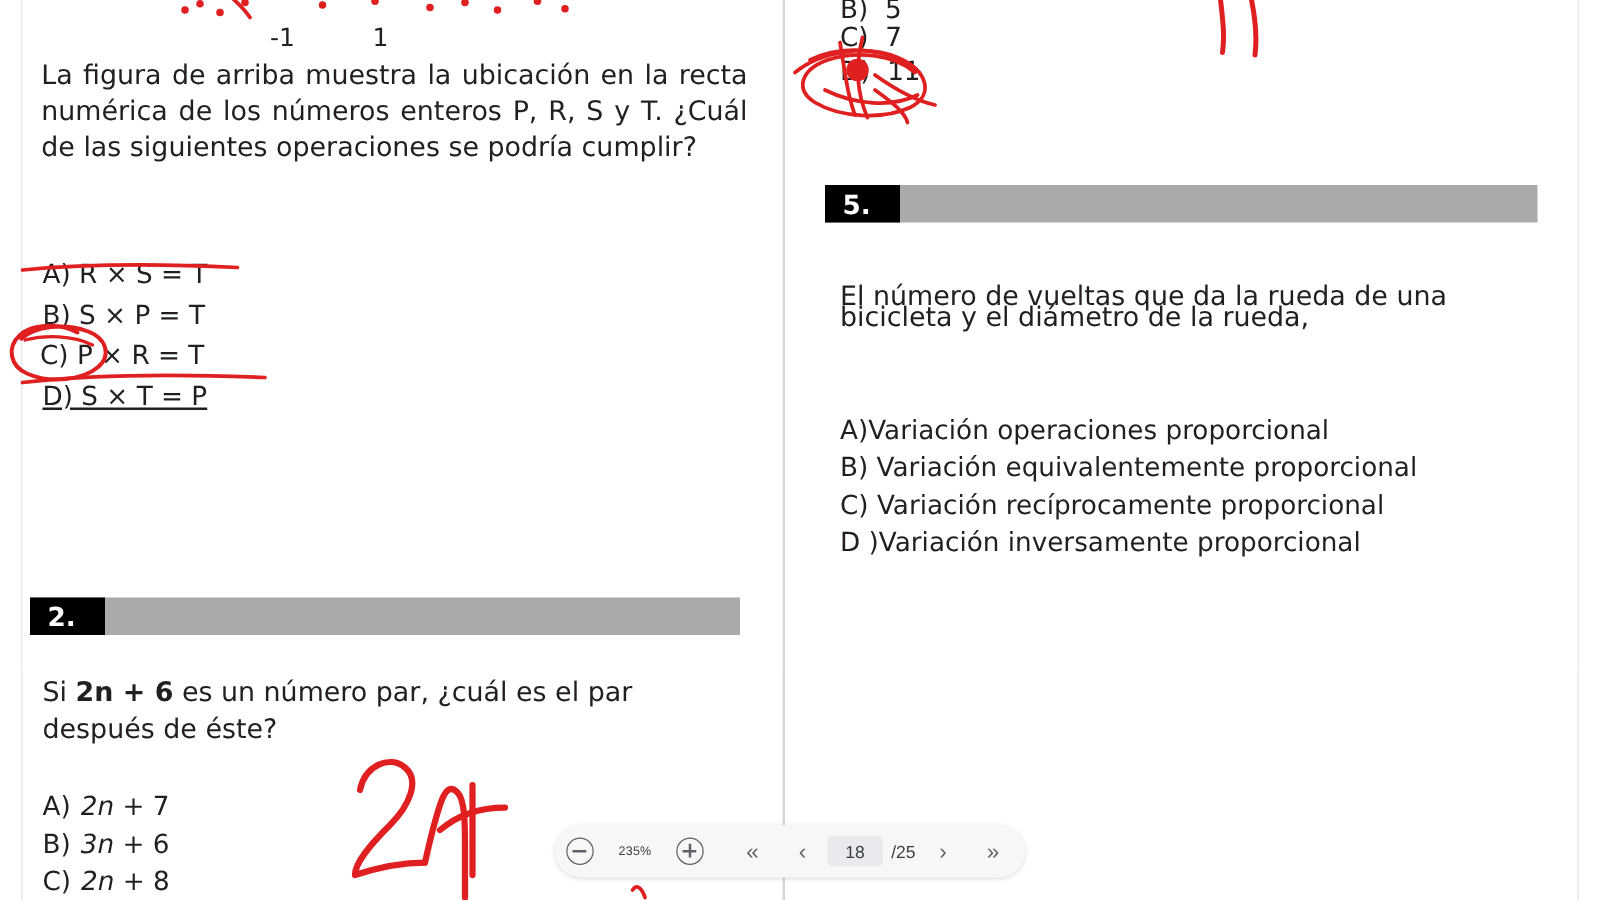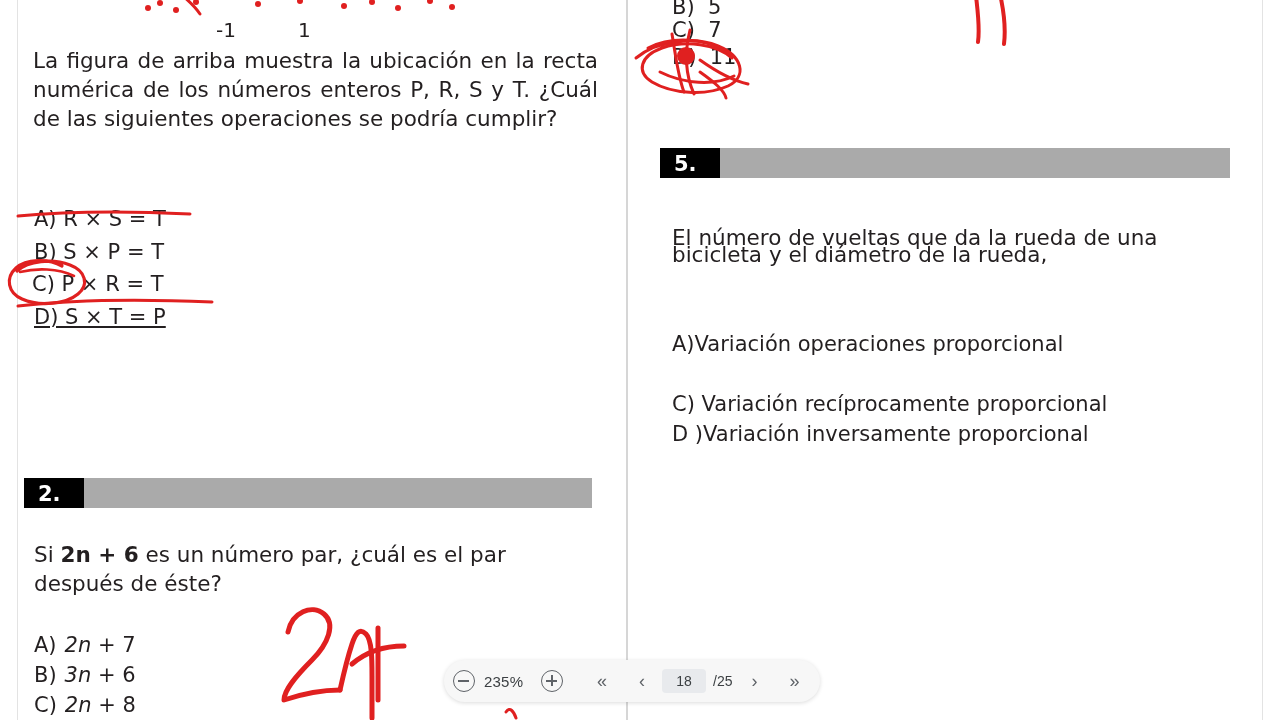--- a/index.html
+++ b/index.html
@@ -121,24 +121,24 @@
     width: 34px; height: 34px;
     margin: 0 3px;
     display: flex; align-items: center; justify-content: center;
     border-radius: 50%;
     color: #555f6d;
     font-size: 17px;
     cursor: default;
     user-select: none;
   }
   .tb-zoom {
-    font-size: 15px;
+    font-size: 10px;
     color: #3c4043;
     min-width: 48px;
-    text-align: left;
+    text-align: center;
     letter-spacing: 0.2px;
   }
   .tb-sep { width: 10px; }
   .pagebox {
     background: #e8eaed;
     border-radius: 4px;
     color: #3c4043;
     font-size: 14px;
     padding: 4px 8px;
     min-width: 44px;
@@ -216,20 +216,21 @@
 
     <div class="sec-bar" style="left:32px; top:148px; width:570px;">
       <div class="num">5.</div>
       <div class="fill"></div>
     </div>
 
     <div class="txt" style="left:44px; top:224px; font-size:21.5px;">El número de vueltas que da la rueda de una</div>
     <div class="txt" style="left:44px; top:241px; font-size:21.5px;">bicicleta y el diámetro de la rueda,</div>
 
     <div class="opt" style="left:44px; top:329px;">A)Variación operaciones proporcional</div>
+    <div class="opt" style="left:44px; top:359px;">B) Variación equivalentemente proporcional</div>
     <div class="opt" style="left:44px; top:389px;">C) Variación recíprocamente proporcional</div>
     <div class="opt" style="left:44px; top:419px;">D )Variación inversamente proporcional</div>
   </div>
 
   <svg id="ink" viewBox="0 0 1280 720">
     <g stroke="#e02020" fill="none" stroke-linecap="round" stroke-linejoin="round">
 
       <g fill="#e02020" stroke="none">
         <circle cx="148" cy="8" r="3"></circle>
         <circle cx="160" cy="3" r="3"></circle>

